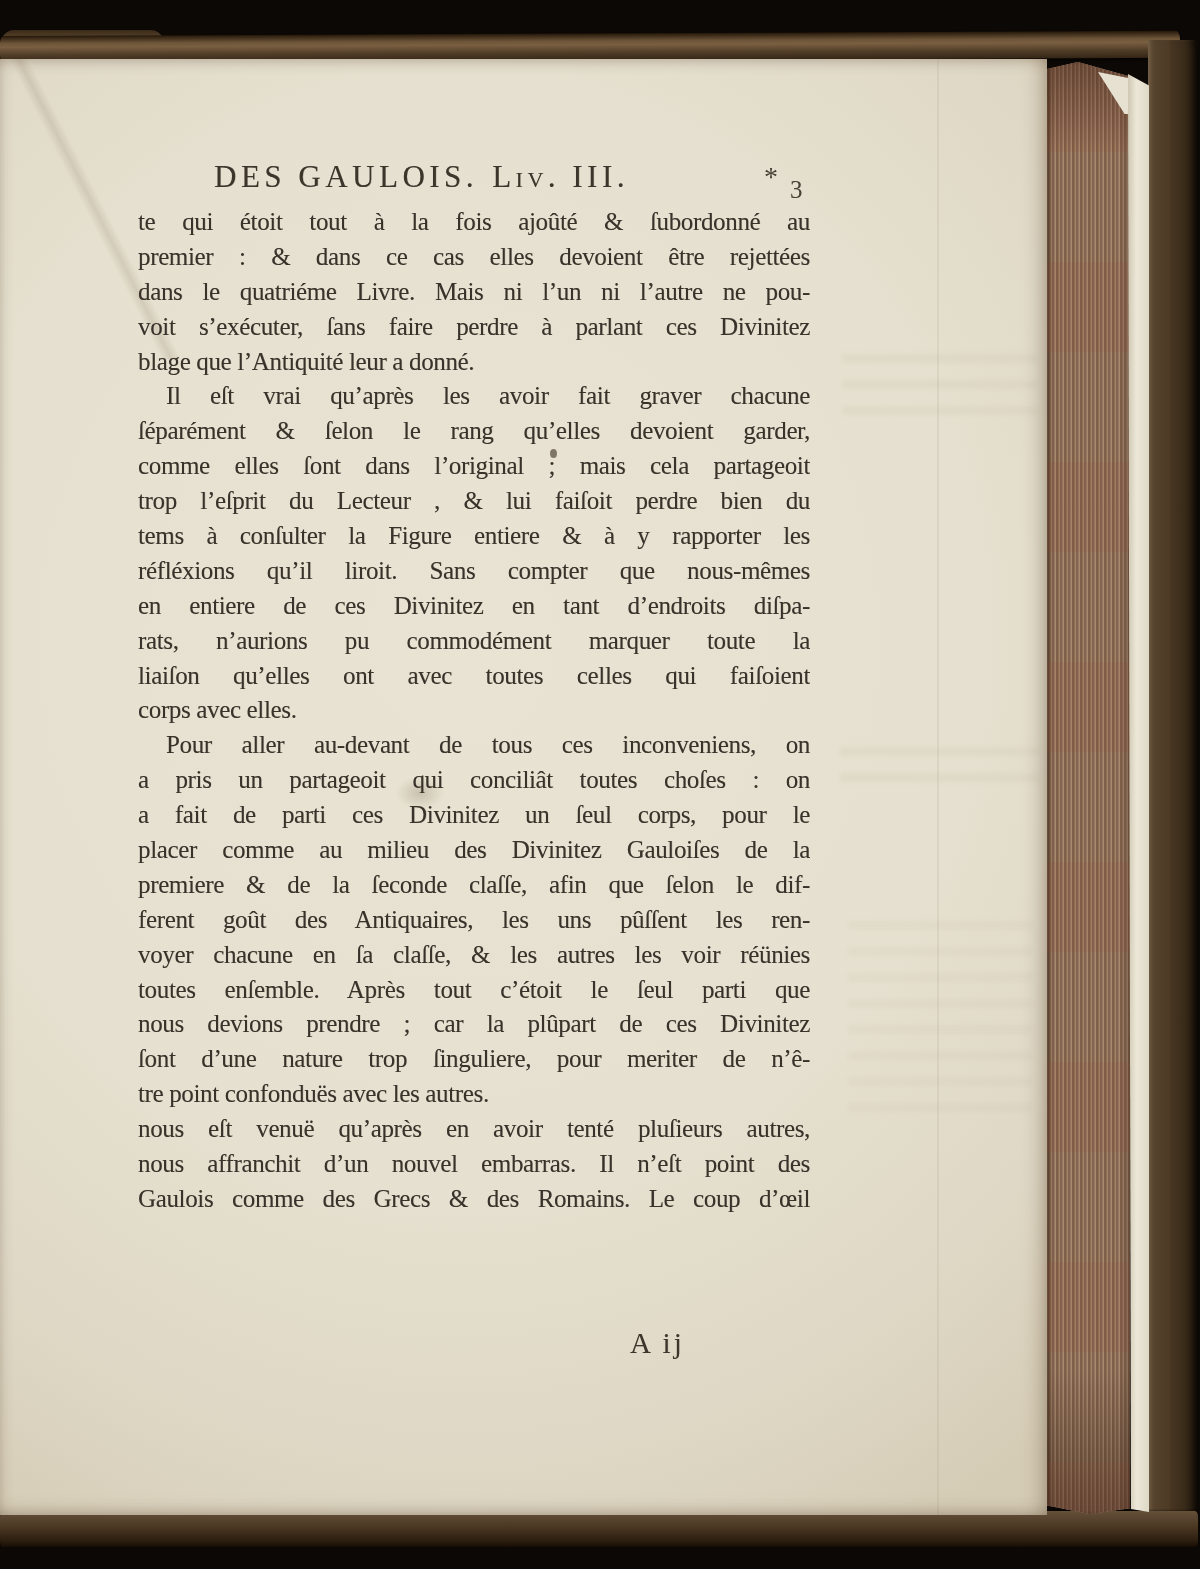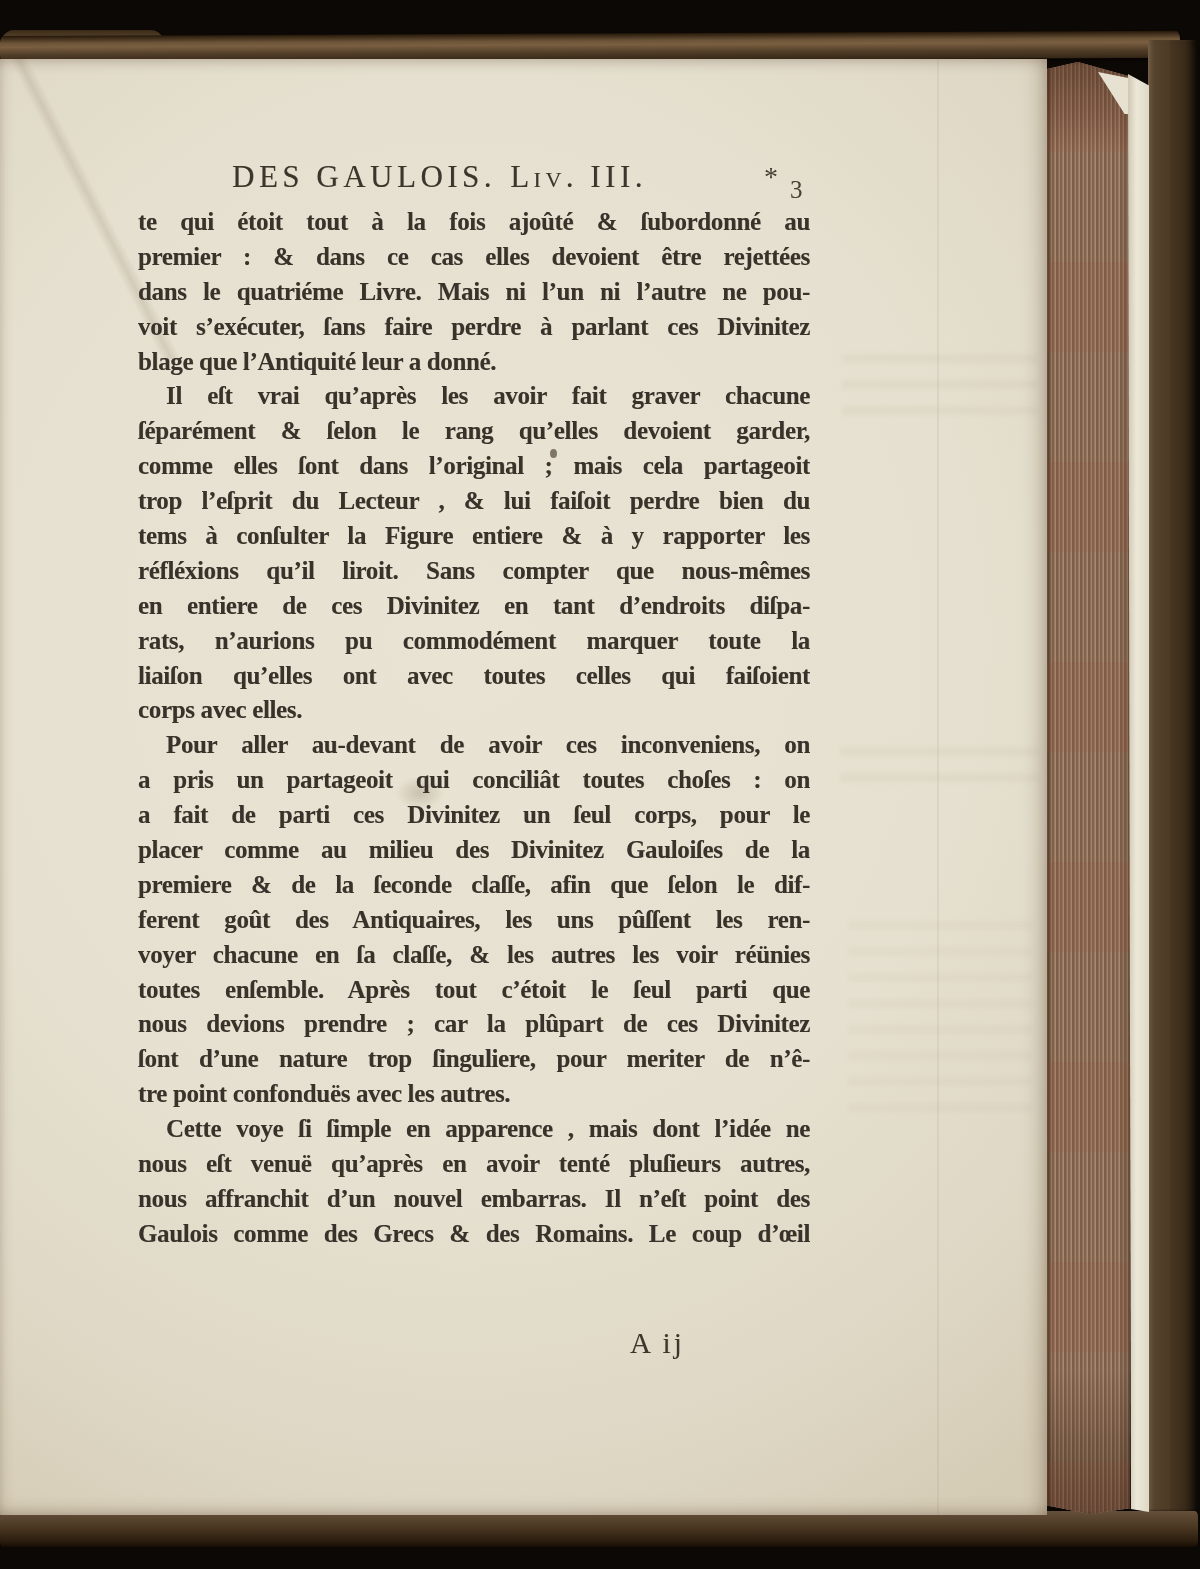--- a/index.html
+++ b/index.html
@@ -91,34 +91,34 @@
     position:absolute;left:396px;top:718px;width:48px;height:32px;border-radius:50%;
     background:radial-gradient(ellipse,rgba(128,115,92,.30),rgba(0,0,0,0) 70%);filter:blur(1px);
   }
   .fleck{
     position:absolute;left:550px;top:390px;width:7px;height:9px;border-radius:50%;
     background:rgba(70,60,48,.65);
   }
   
   .running-head{position:absolute;left:0;top:100px;width:100%;height:44px;}
   .rh-title{
-    position:absolute;left:232px;top:0;
+    position:absolute;left:214px;top:0;
     font-size:31px;letter-spacing:4.5px;color:#3c352b;white-space:nowrap;
     text-shadow:.4px .4px .5px rgba(60,53,43,.35);
   }
   .rh-liv{font-variant:small-caps;margin-left:14px;}
   .rh-star{position:absolute;left:764px;top:2px;font-size:28px;color:#464035;}
   .rh-num{position:absolute;left:790px;top:17px;font-size:25px;color:#464035;}
   .text-lines{
     position:absolute;left:138px;top:146px;width:672px;
     font-size:25px;line-height:34.9px;letter-spacing:-0.35px;
     color:var(--ink,#38322a);overflow:hidden;
     text-shadow:.35px .35px .4px rgba(56,50,42,.30);
   }
-  .line{text-align:justify;text-align-last:left;height:34.9px;white-space:normal;font-weight:bold;}
+  .line{text-align:justify;text-align-last:left;height:34.9px;white-space:normal;}
   .line.j{text-align-last:justify;}
   .line.ind{padding-left:28px;}
   .signature{
     position:absolute;left:630px;top:1268px;
     font-size:29px;letter-spacing:3px;color:#3c362c;
     text-shadow:.35px .35px .4px rgba(56,50,42,.3);
   }
 </style>
 </head>
 <body>
@@ -160,32 +160,31 @@
         <div class="line j ind">Il eſt vrai qu’après les avoir fait graver chacune</div>
         <div class="line j">ſéparément &amp; ſelon le rang qu’elles devoient garder,</div>
         <div class="line j">comme elles ſont dans l’original ; mais cela partageoit</div>
         <div class="line j">trop l’eſprit du Lecteur , &amp; lui faiſoit perdre bien du</div>
         <div class="line j">tems à conſulter la Figure entiere &amp; à y rapporter les</div>
         <div class="line j">réfléxions qu’il liroit. Sans compter que nous-mêmes</div>
         <div class="line j">en entiere de ces Divinitez en tant d’endroits diſpa-</div>
         <div class="line j">rats, n’aurions pu commodément marquer toute la</div>
         <div class="line j">liaiſon qu’elles ont avec toutes celles qui faiſoient</div>
         <div class="line">corps avec elles.</div>
-        <div class="line j ind">Pour aller au-devant de avoir ces inconveniens, on</div>
+        <div class="line j ind">Pour aller au-devant de tous ces inconveniens, on</div>
         <div class="line j">a pris un partageoit qui conciliât toutes choſes : on</div>
         <div class="line j">a fait de parti ces Divinitez un ſeul corps, pour le</div>
         <div class="line j">placer comme au milieu des Divinitez Gauloiſes de la</div>
         <div class="line j">premiere &amp; de la ſeconde claſſe, afin que ſelon le dif-</div>
         <div class="line j">ferent goût des Antiquaires, les uns pûſſent les ren-</div>
         <div class="line j">voyer chacune en ſa claſſe, &amp; les autres les voir réünies</div>
         <div class="line j">toutes enſemble. Après tout c’étoit le ſeul parti que</div>
         <div class="line j">nous devions prendre ; car la plûpart de ces Divinitez</div>
         <div class="line j">ſont d’une nature trop ſinguliere, pour meriter de n’ê-</div>
         <div class="line">tre point confonduës avec les autres.</div>
-        <div class="line j ind">Cette voye ſi ſimple en apparence , mais dont l’idée ne</div>
         <div class="line j">nous eſt venuë qu’après en avoir tenté pluſieurs autres,</div>
         <div class="line j">nous affranchit d’un nouvel embarras. Il n’eſt point des</div>
         <div class="line j">Gaulois comme des Grecs &amp; des Romains. Le coup d’œil</div>
       </div>
 
     <div class="signature">A ij</div>
   </div>
 
 </div>
 

